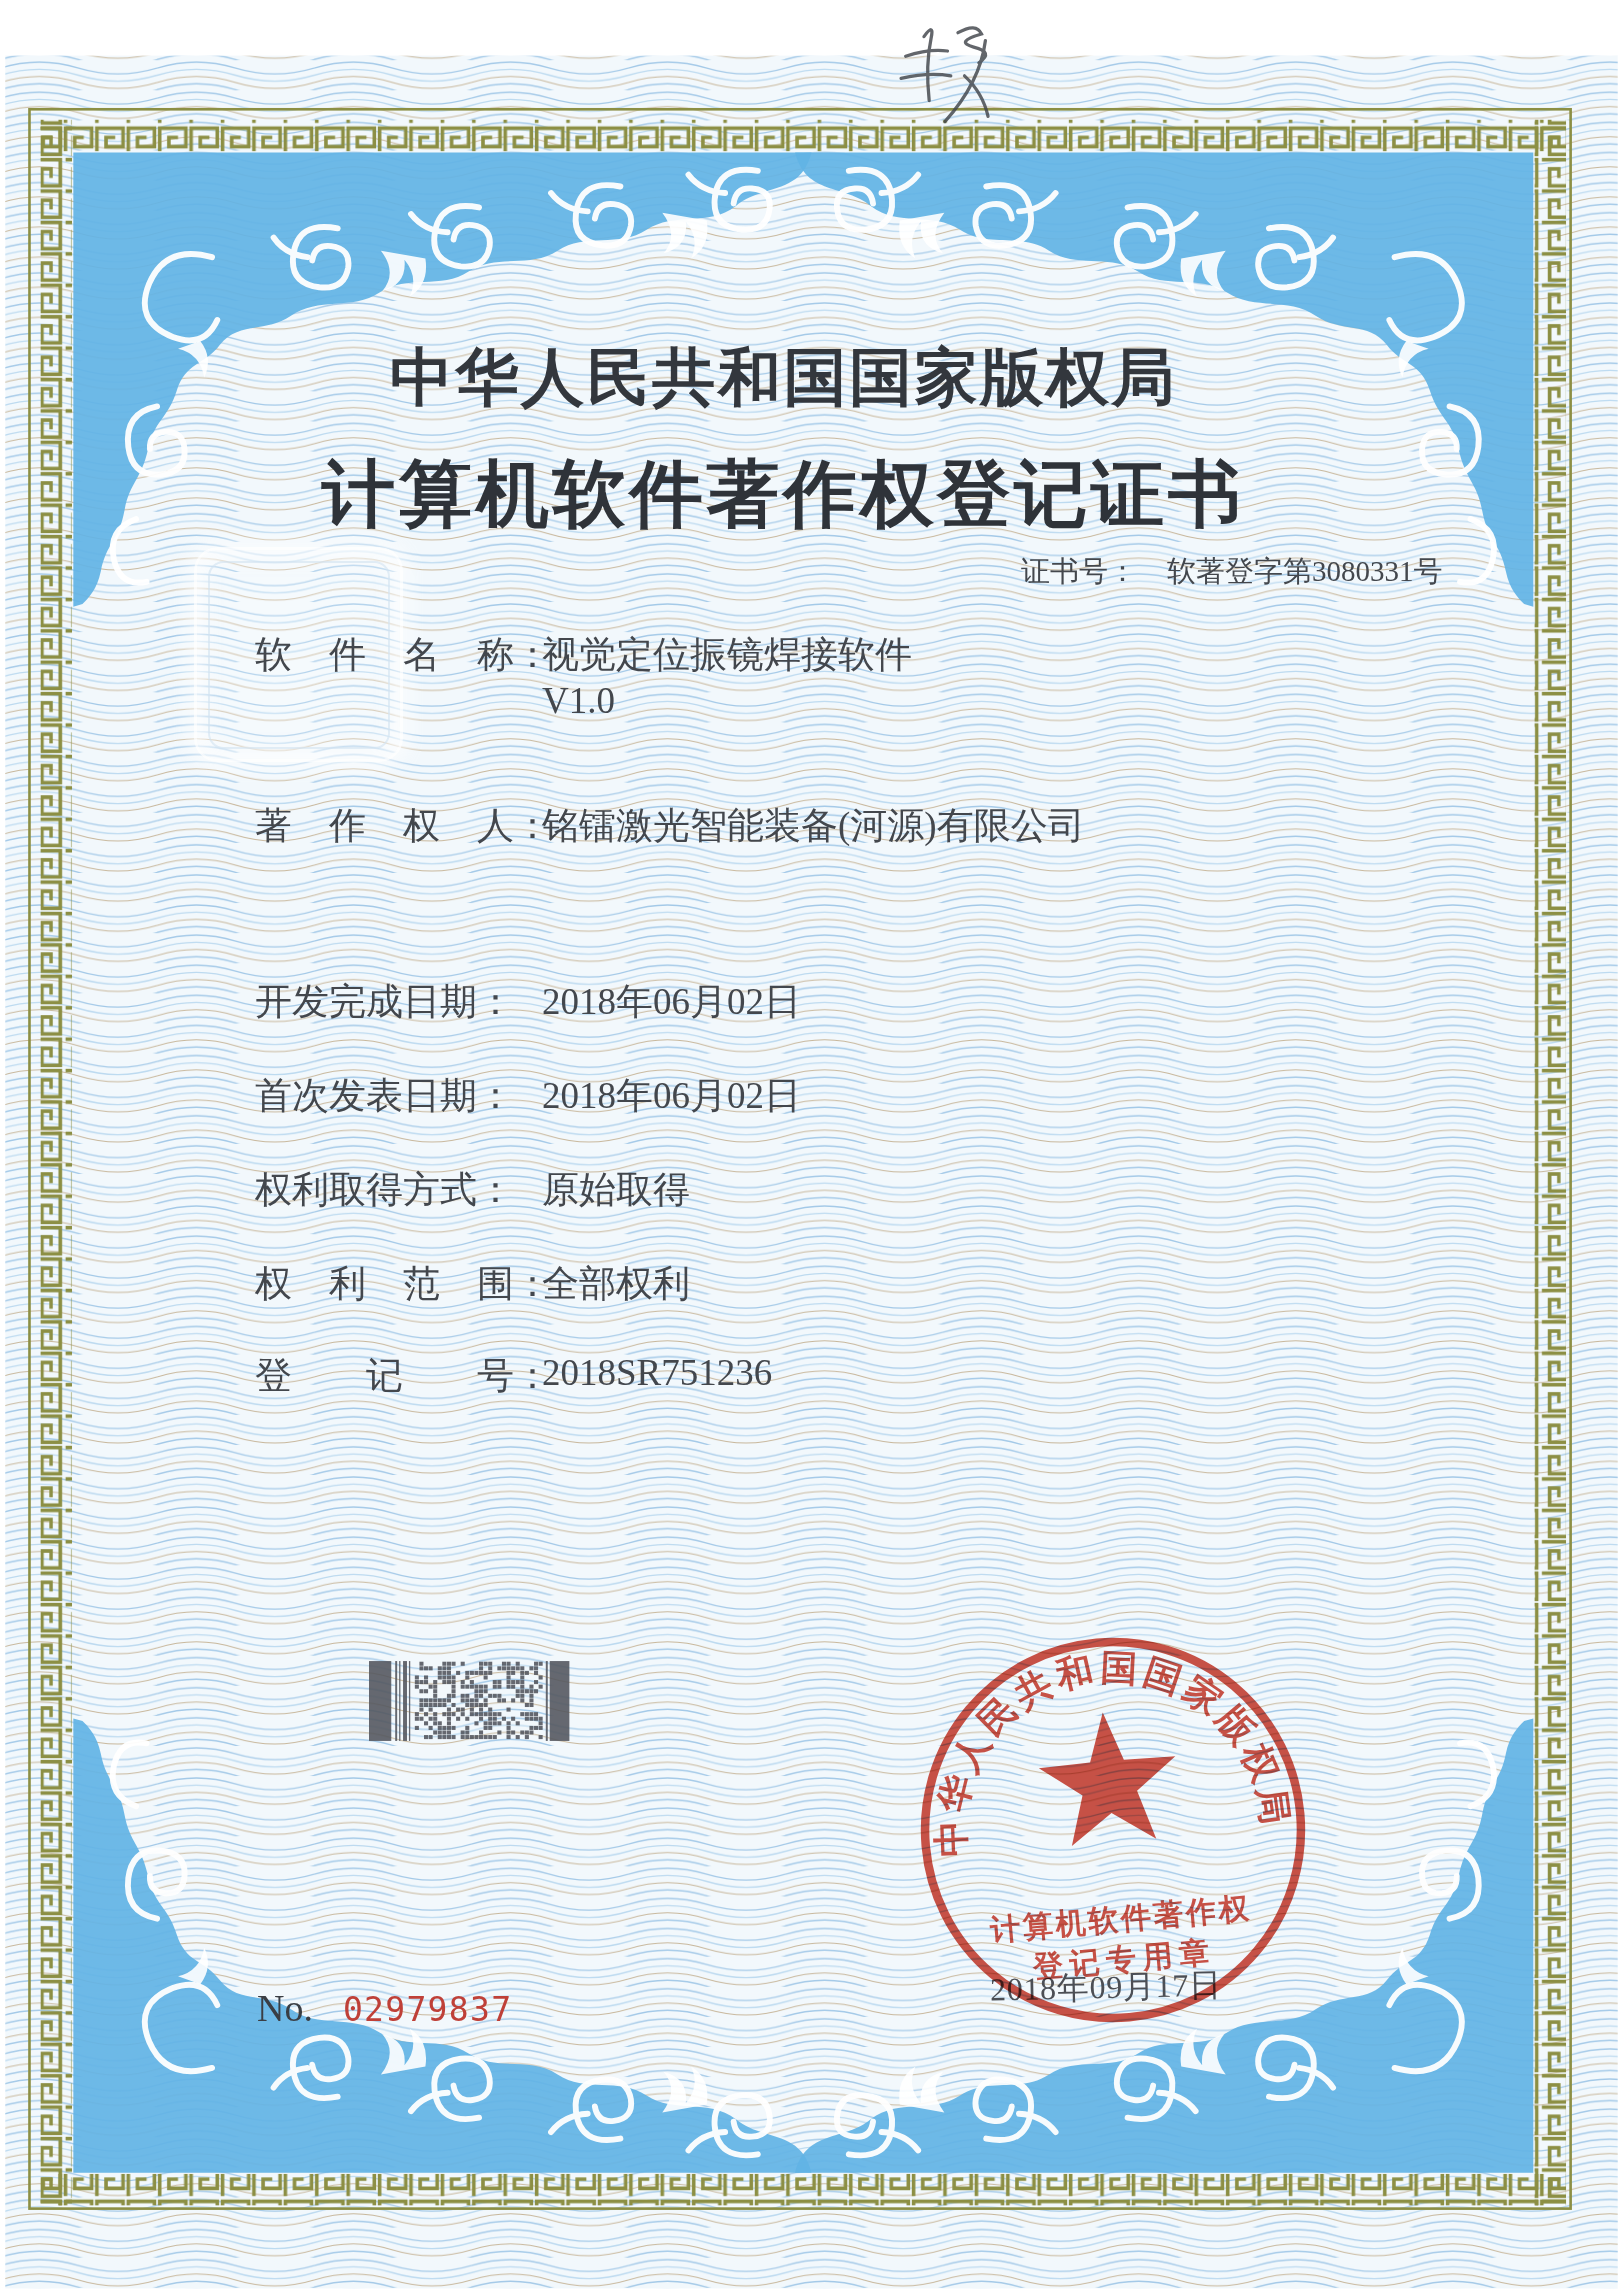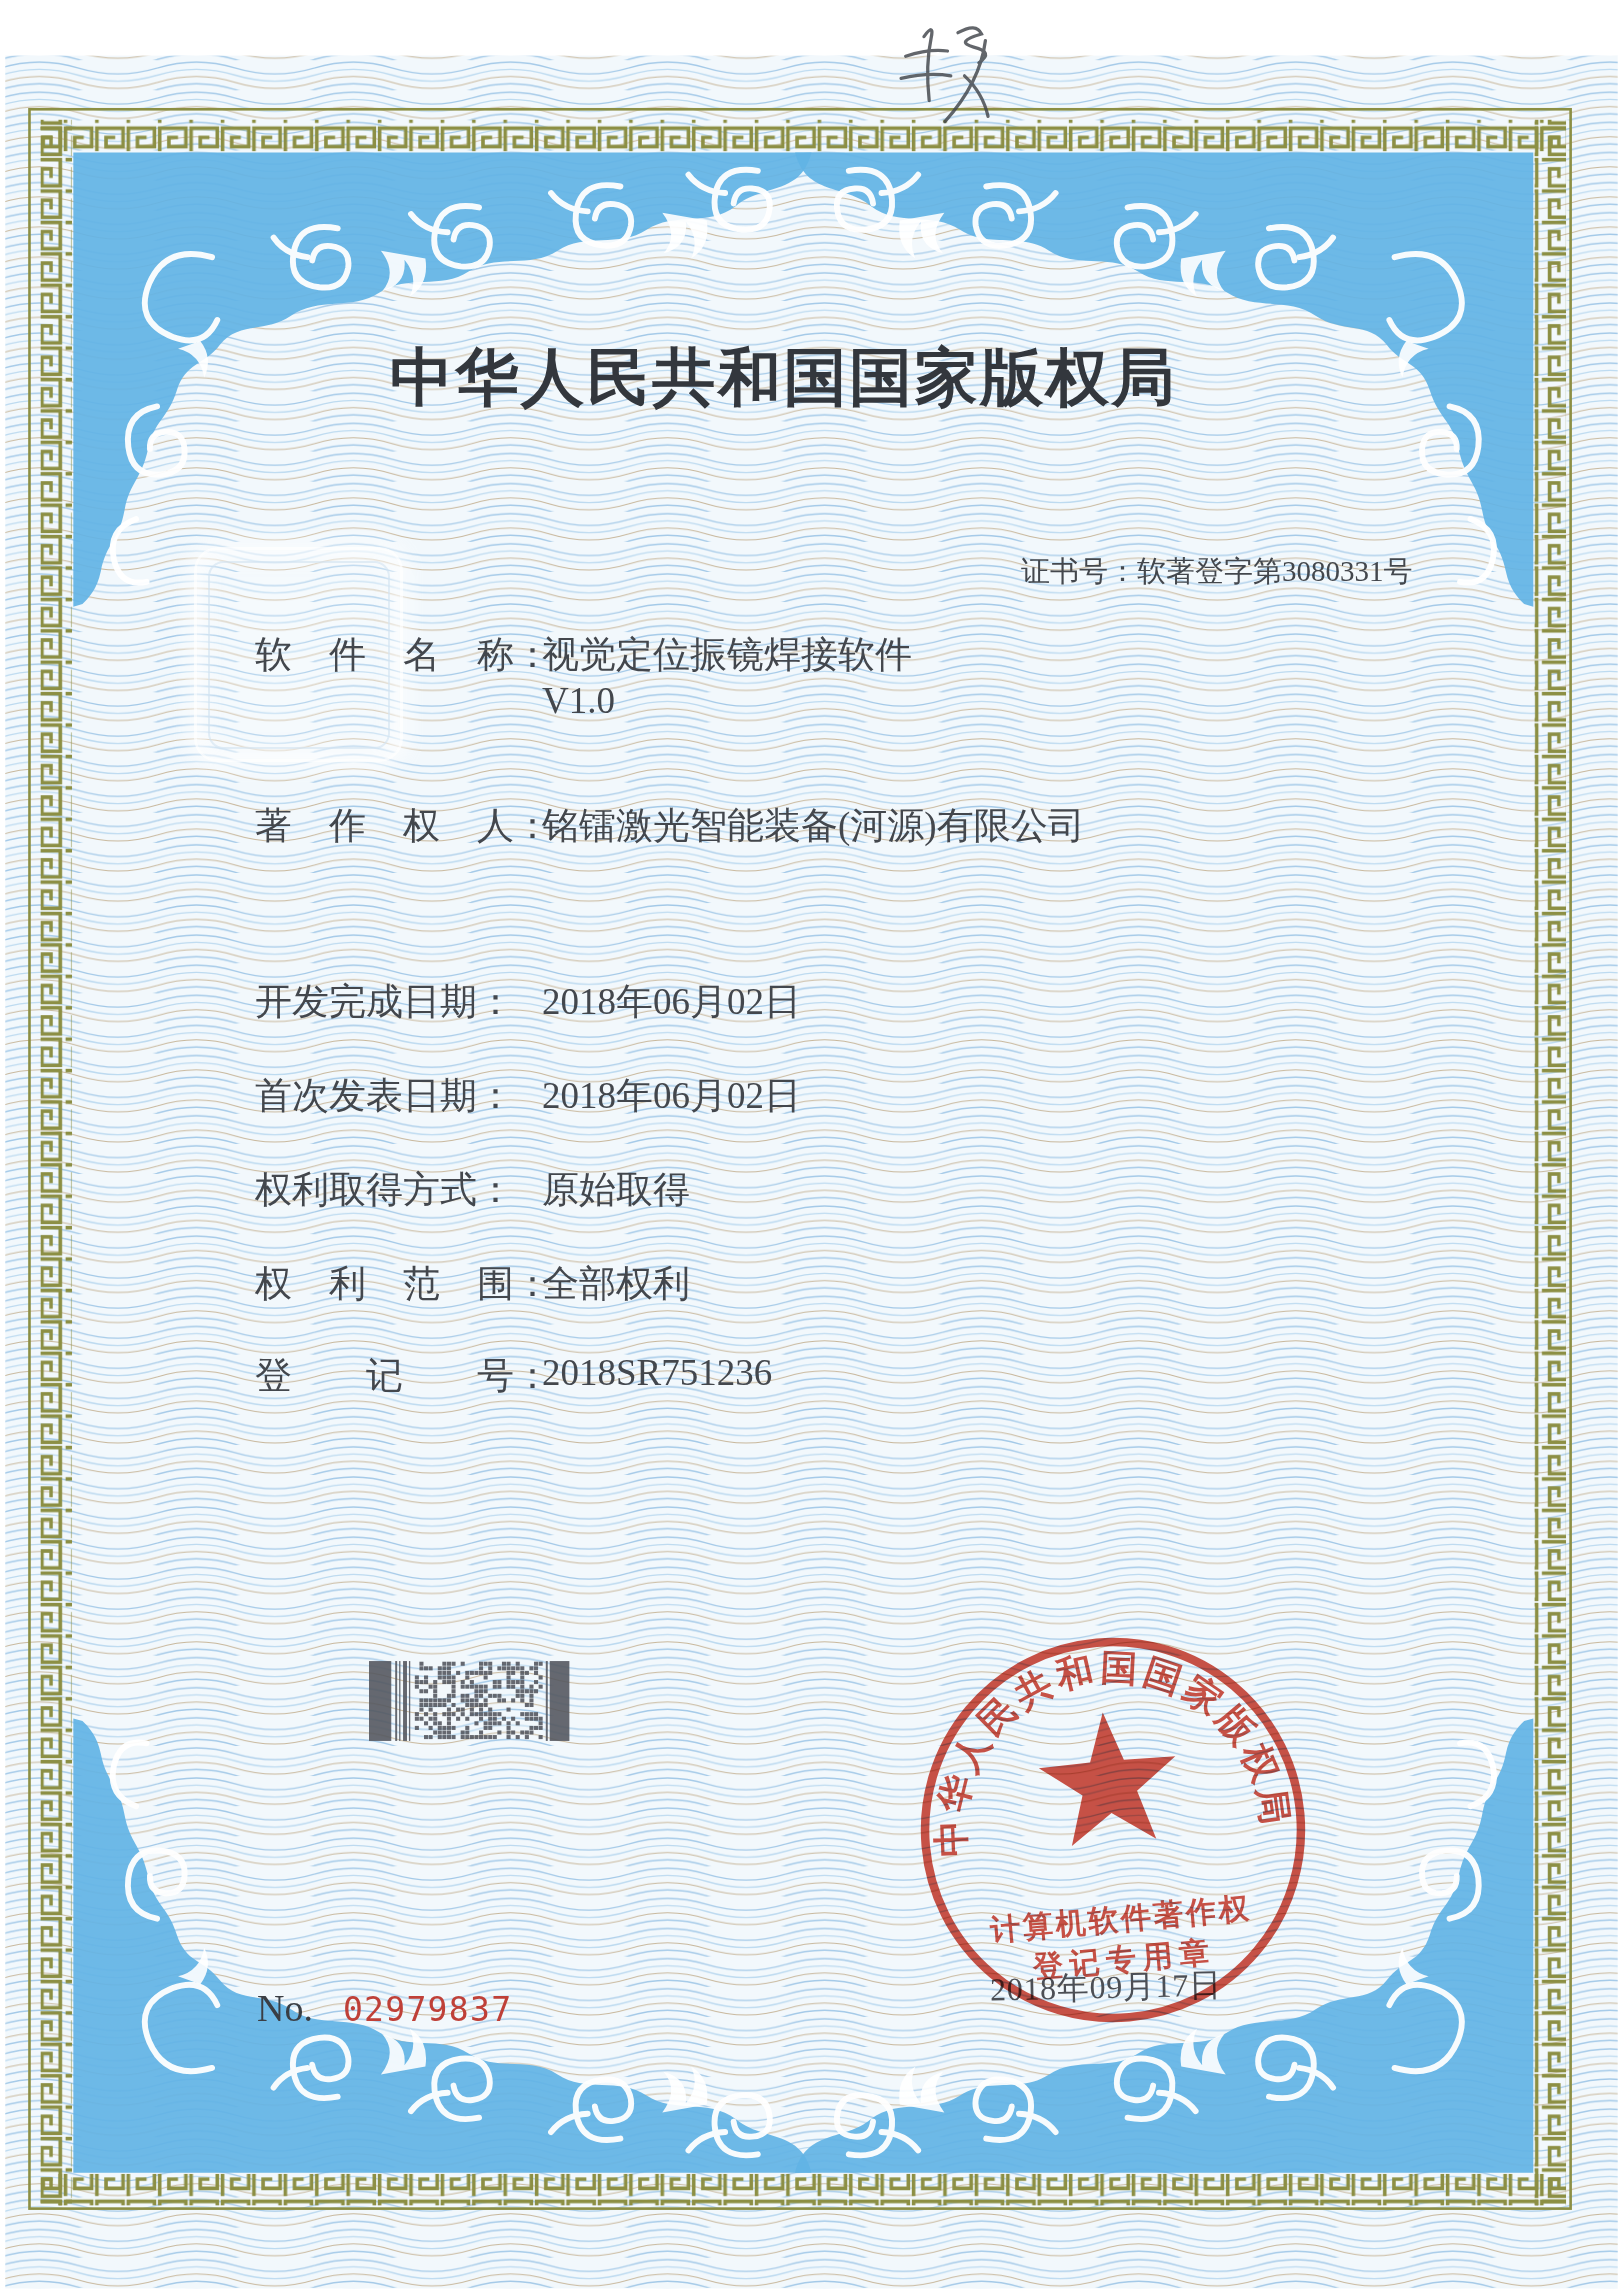--- a/index.html
+++ b/index.html
@@ -29,21 +29,21 @@
     font-size:63px;font-weight:bold;color:#33373d;letter-spacing:2.6px;
   }
   .title2{
     position:absolute;left:0;top:446px;width:1567px;text-align:center;
     font-size:73px;font-weight:bold;color:#2f3339;letter-spacing:3.9px;
   }
   .certno{
     position:absolute;left:1021px;top:552px;font-size:29px;color:#43474d;
     white-space:nowrap;
   }
-  .certno .val{text-align:center;}
+  .certno .val{margin-left:30px;text-align:center;}
   .frow{
     position:absolute;left:255px;font-size:37px;color:#43474d;white-space:nowrap;
   }
   .frow .val{position:absolute;left:287px;top:0;white-space:nowrap;}
   .stmt{
     position:absolute;font-size:36px;color:#43474d;white-space:nowrap;letter-spacing:0.3px;
   }
   .date-line{
     position:absolute;left:990px;top:1966px;font-size:32px;color:#4c4f55;
     white-space:nowrap;transform:rotate(-1.2deg);letter-spacing:0.7px;
@@ -121,20 +121,21 @@
     <use href="#corner" transform="translate(2343,233) scale(-1,1)"></use>
     <use href="#corner" transform="translate(112,3320) scale(1,-1)"></use>
     <use href="#corner" transform="translate(2343,3320) scale(-1,-1)"></use>
   </svg>
 
   <div class="emboss">
       <div class="inner"></div>
     </div>
 
   <div class="title1">中华人民共和国国家版权局</div>
+  <div class="title2">计算机软件著作权登记证书</div>
 
   <div class="certno">
     <span>证书号：</span><span class="val">软著登字第3080331号</span>
   </div>
 
   <div class="frow" style="top:630px">
     <span>软　件　名　称：</span>
     <span class="val">视觉定位振镜焊接软件</span>
   </div>
   <div class="frow" style="top:679px;left:542px">

